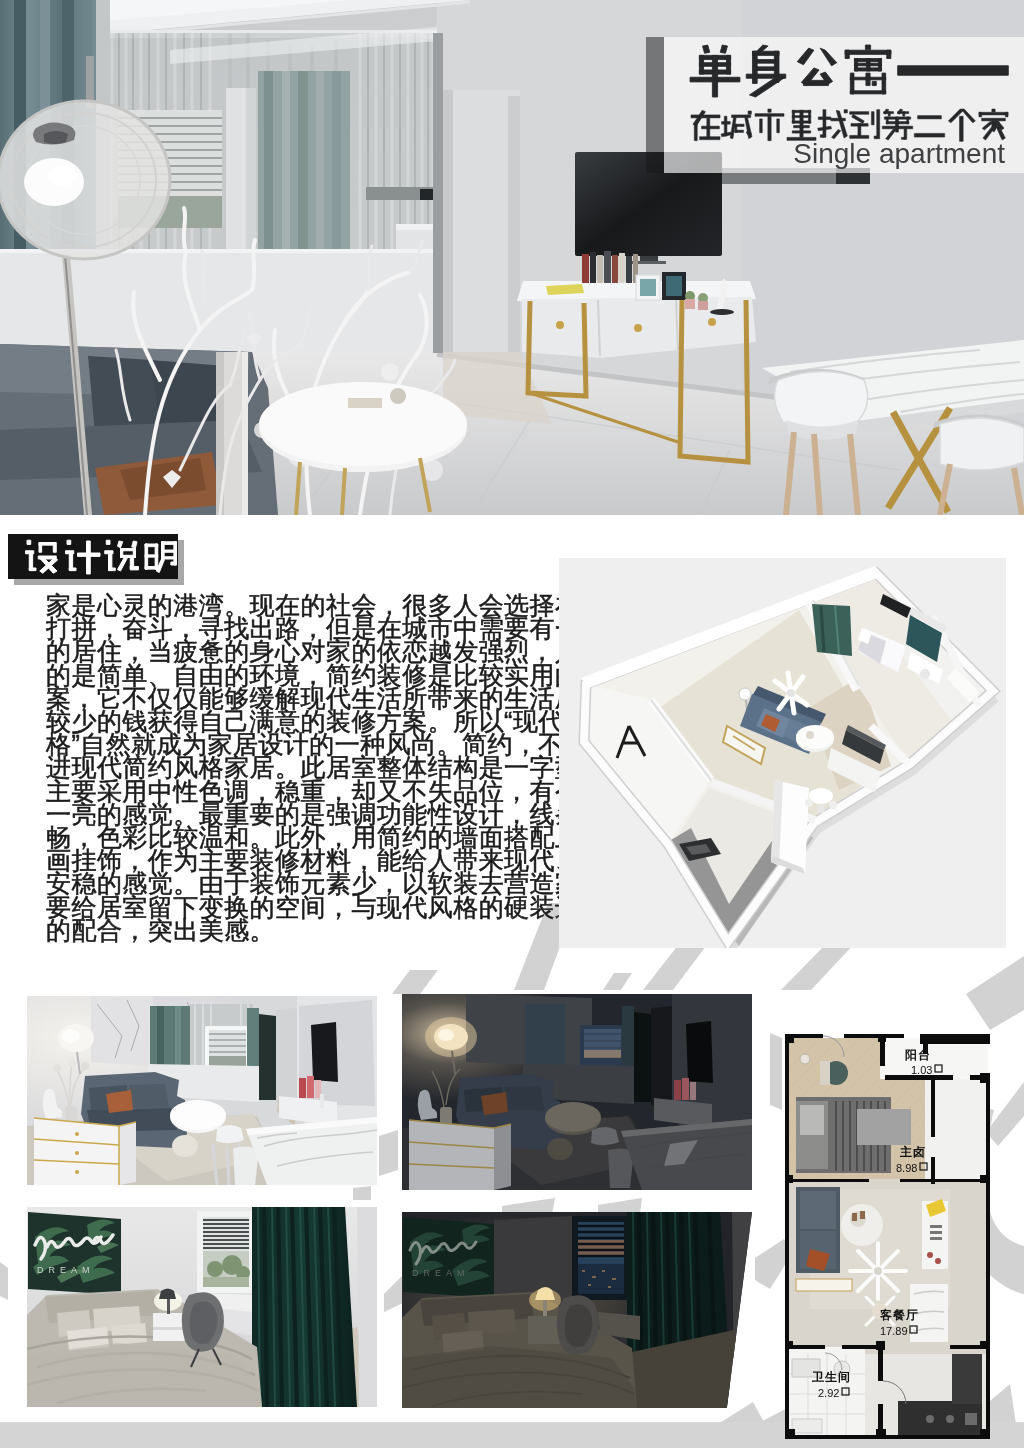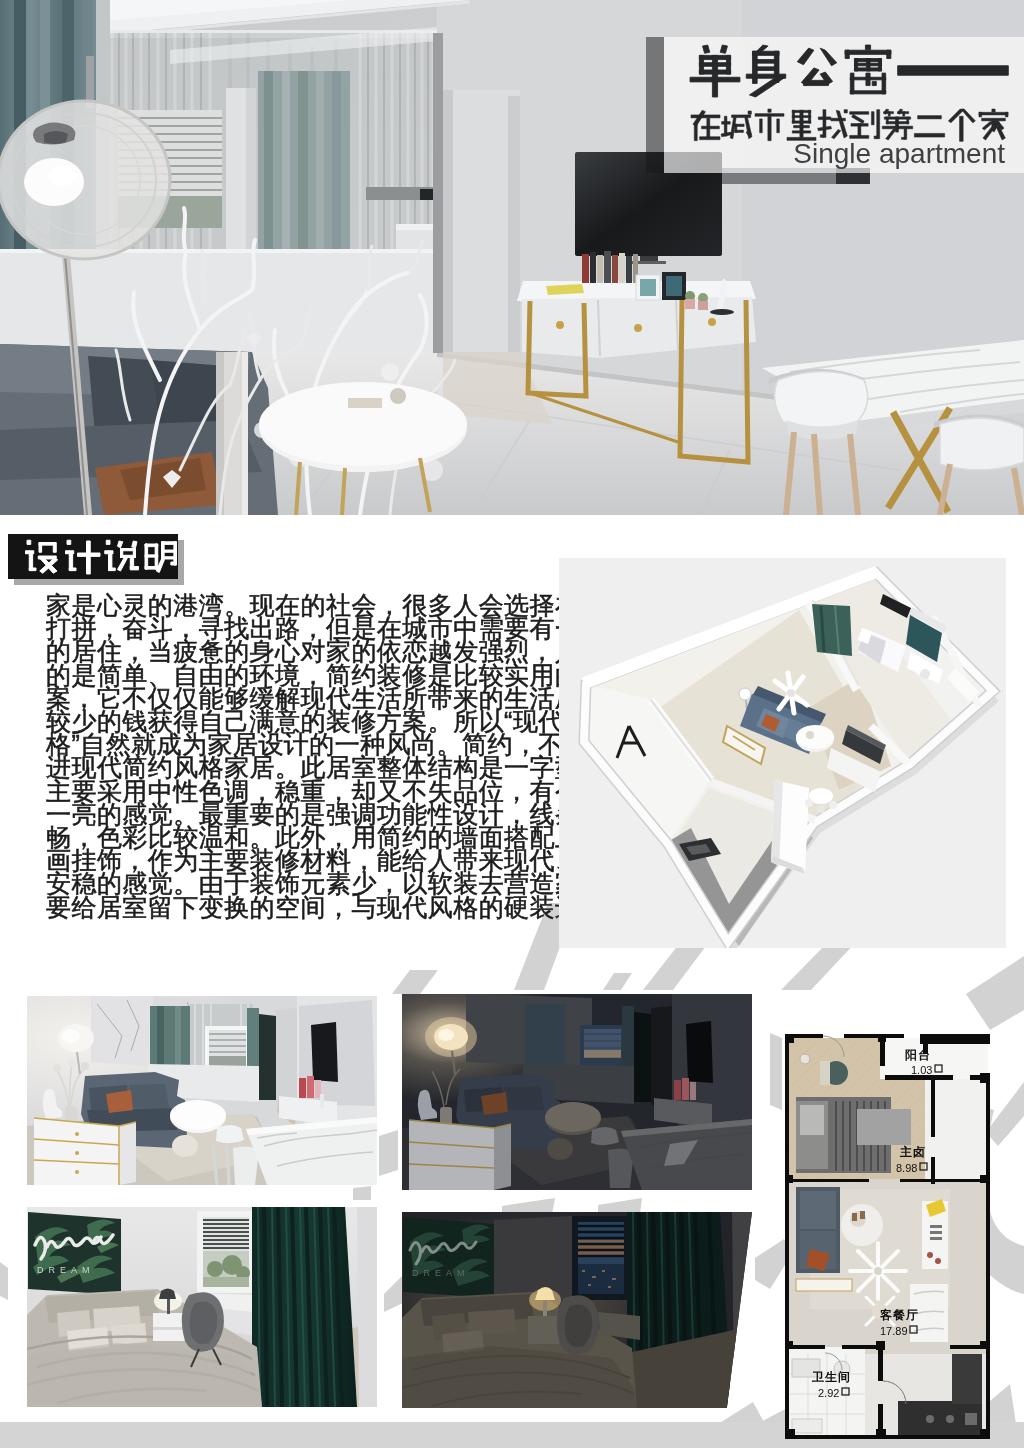--- a/index.html
+++ b/index.html
@@ -605,20 +605,21 @@
 <div>案，它不仅仅能够缓解现代生活所带来的生活压力，用</div>
 <div>较少的钱获得自己满意的装修方案。所以“现代简约风</div>
 <div>格”自然就成为家居设计的一种风尚。简约，不简单走</div>
 <div>进现代简约风格家居。此居室整体结构是一字型的户型，</div>
 <div>主要采用中性色调，稳重，却又不失品位，有令人眼前</div>
 <div>一亮的感觉。最重要的是强调功能性设计，线条简约流</div>
 <div>畅，色彩比较温和。此外，用简约的墙面搭配上一些挂</div>
 <div>画挂饰，作为主要装修材料，能给人带来现代、简约，</div>
 <div>安稳的感觉。由于装饰元素少，以软装去营造家居空间，</div>
 <div>要给居室留下变换的空间，与现代风格的硬装进行完美</div>
+<div>的配合，突出美感。</div>
 </div>
 
 <div class="abs" id="plan3d" style="left:559px;top:558px;width:447px;height:390px;z-index:1;background:#efefef;">
 <svg width="447" height="390" viewBox="0 0 447 390" xmlns="http://www.w3.org/2000/svg">
 
 <polygon points="33,136 323,25 440,143 357,216 261,275 175,394 115,296 31,194" fill="#dddddd"></polygon>
 
 <polygon points="27,126 317,15 434,133 351,206 255,265 169,384 109,286 25,184" fill="#f3f1ec"></polygon>
 
 <polygon points="100,150 240,52 330,208 257,262 152,225" fill="#e7e2d6"></polygon>

